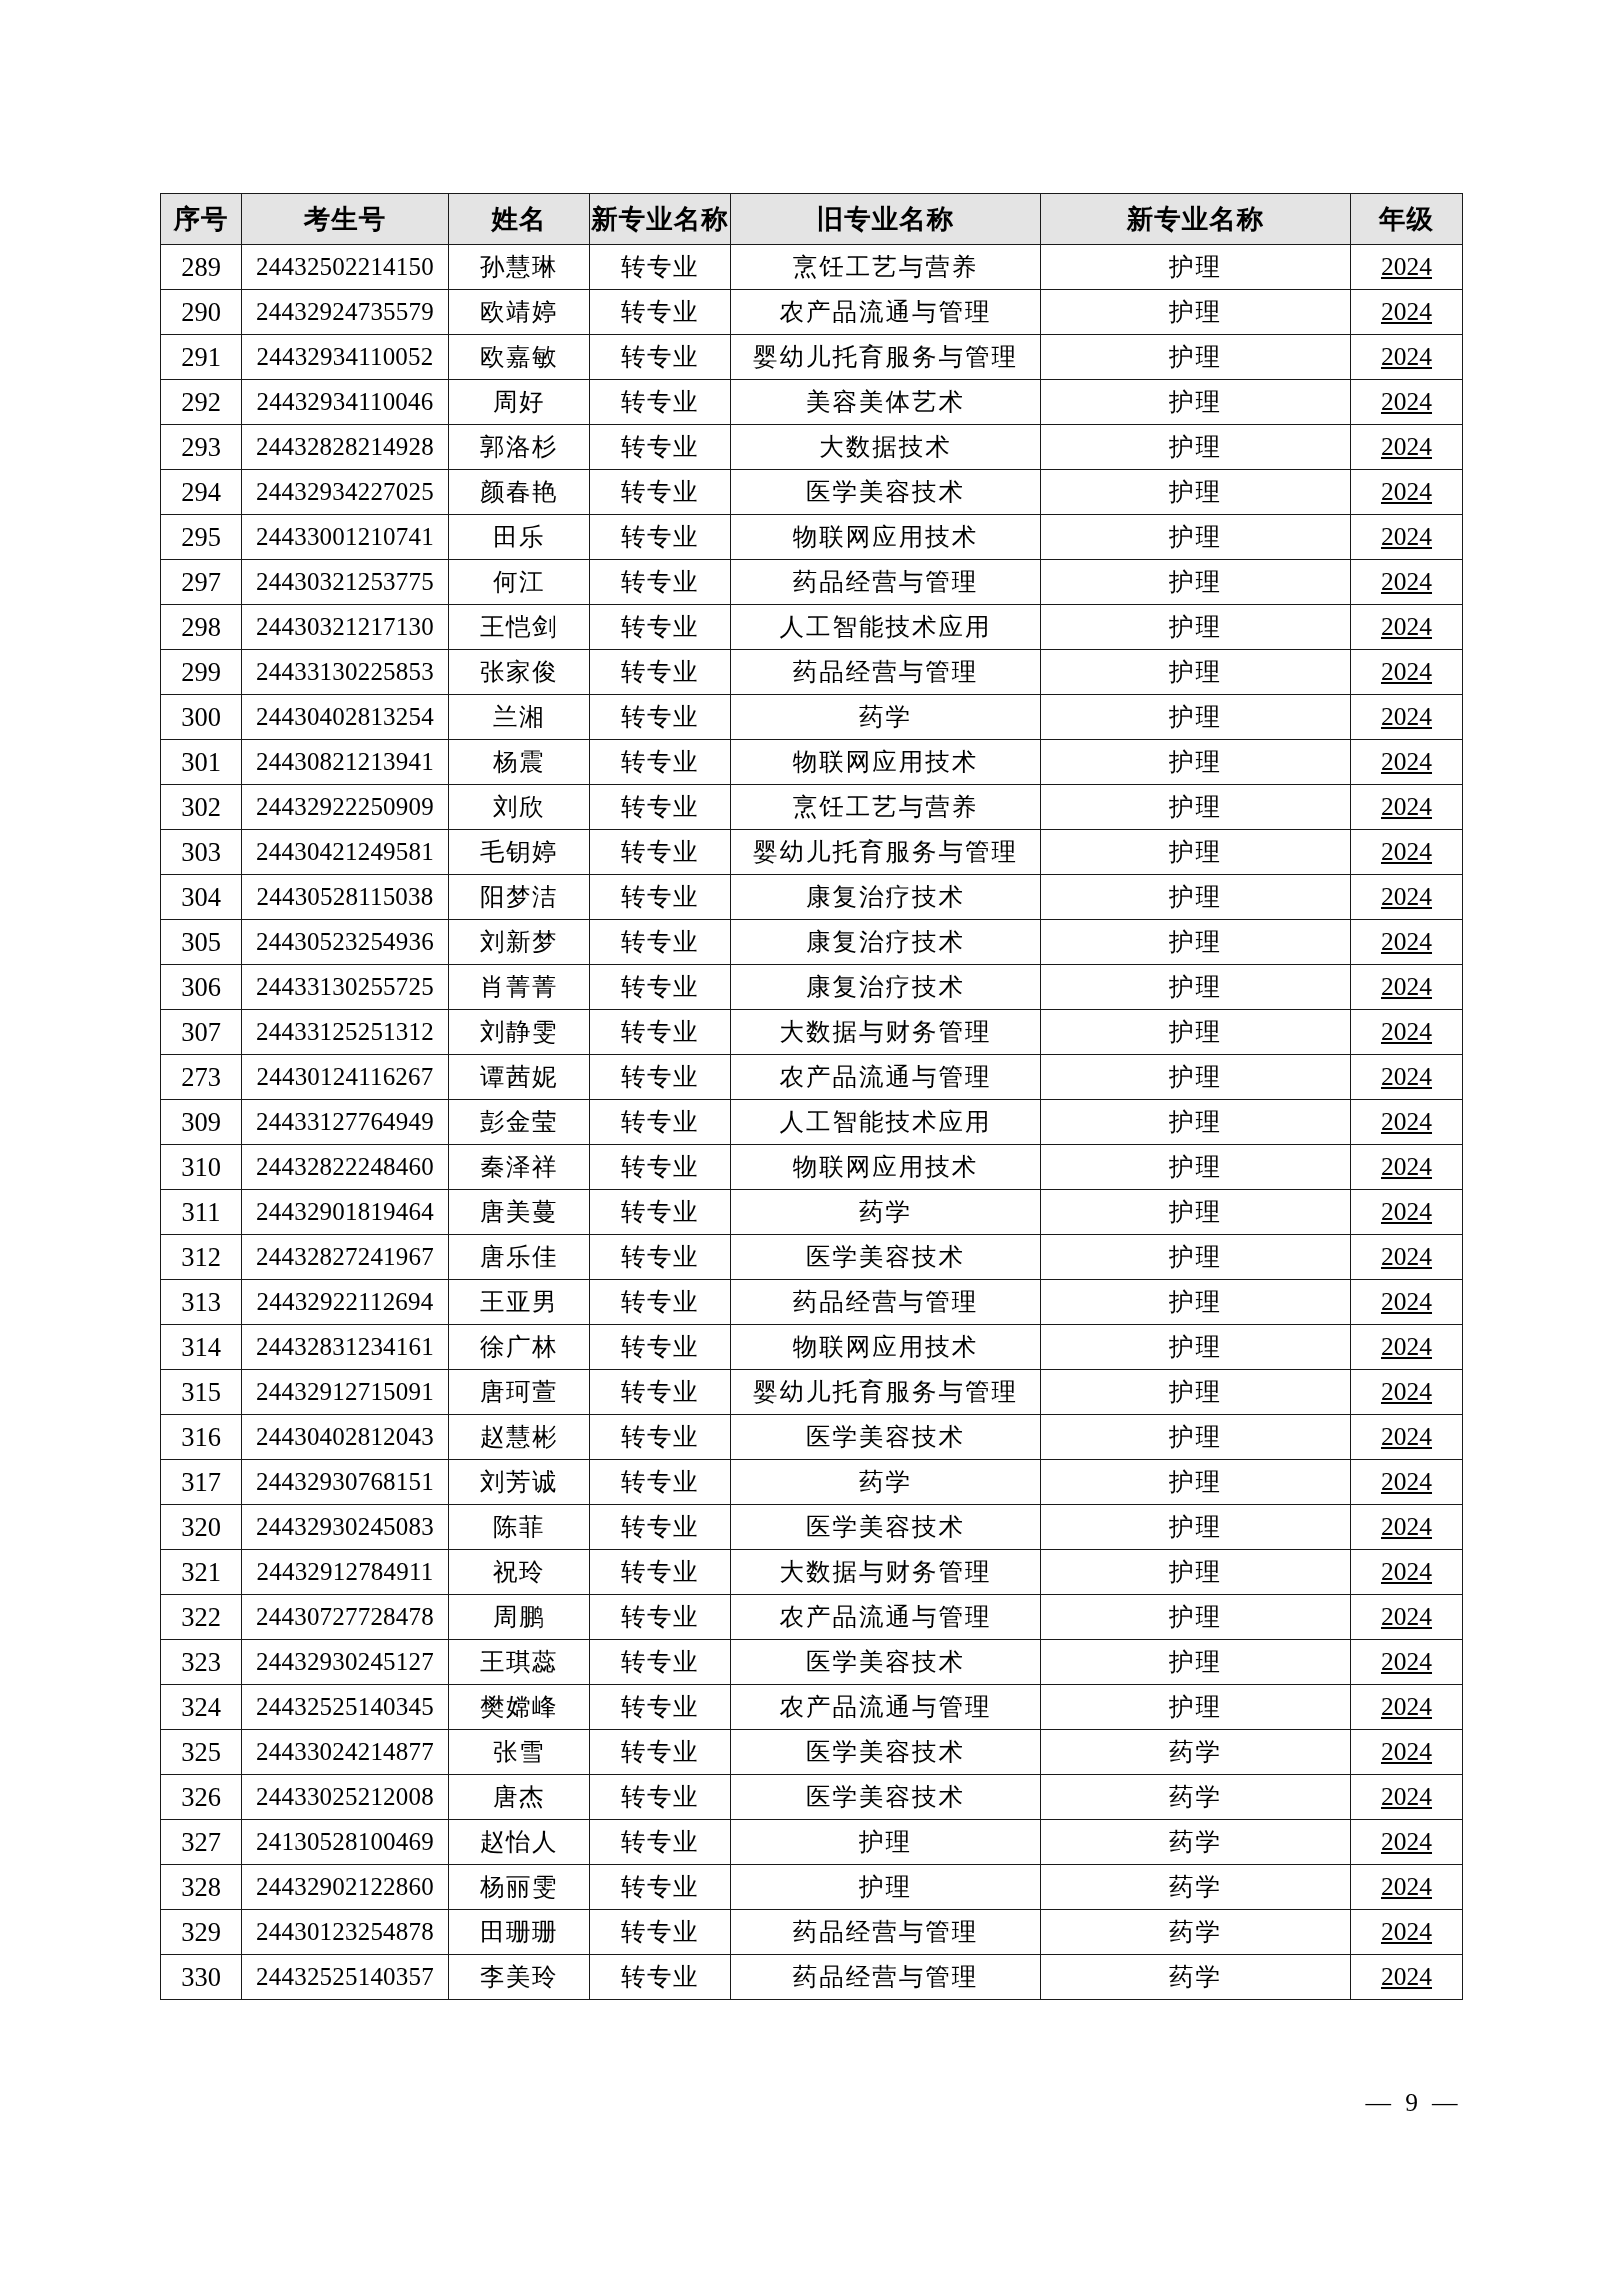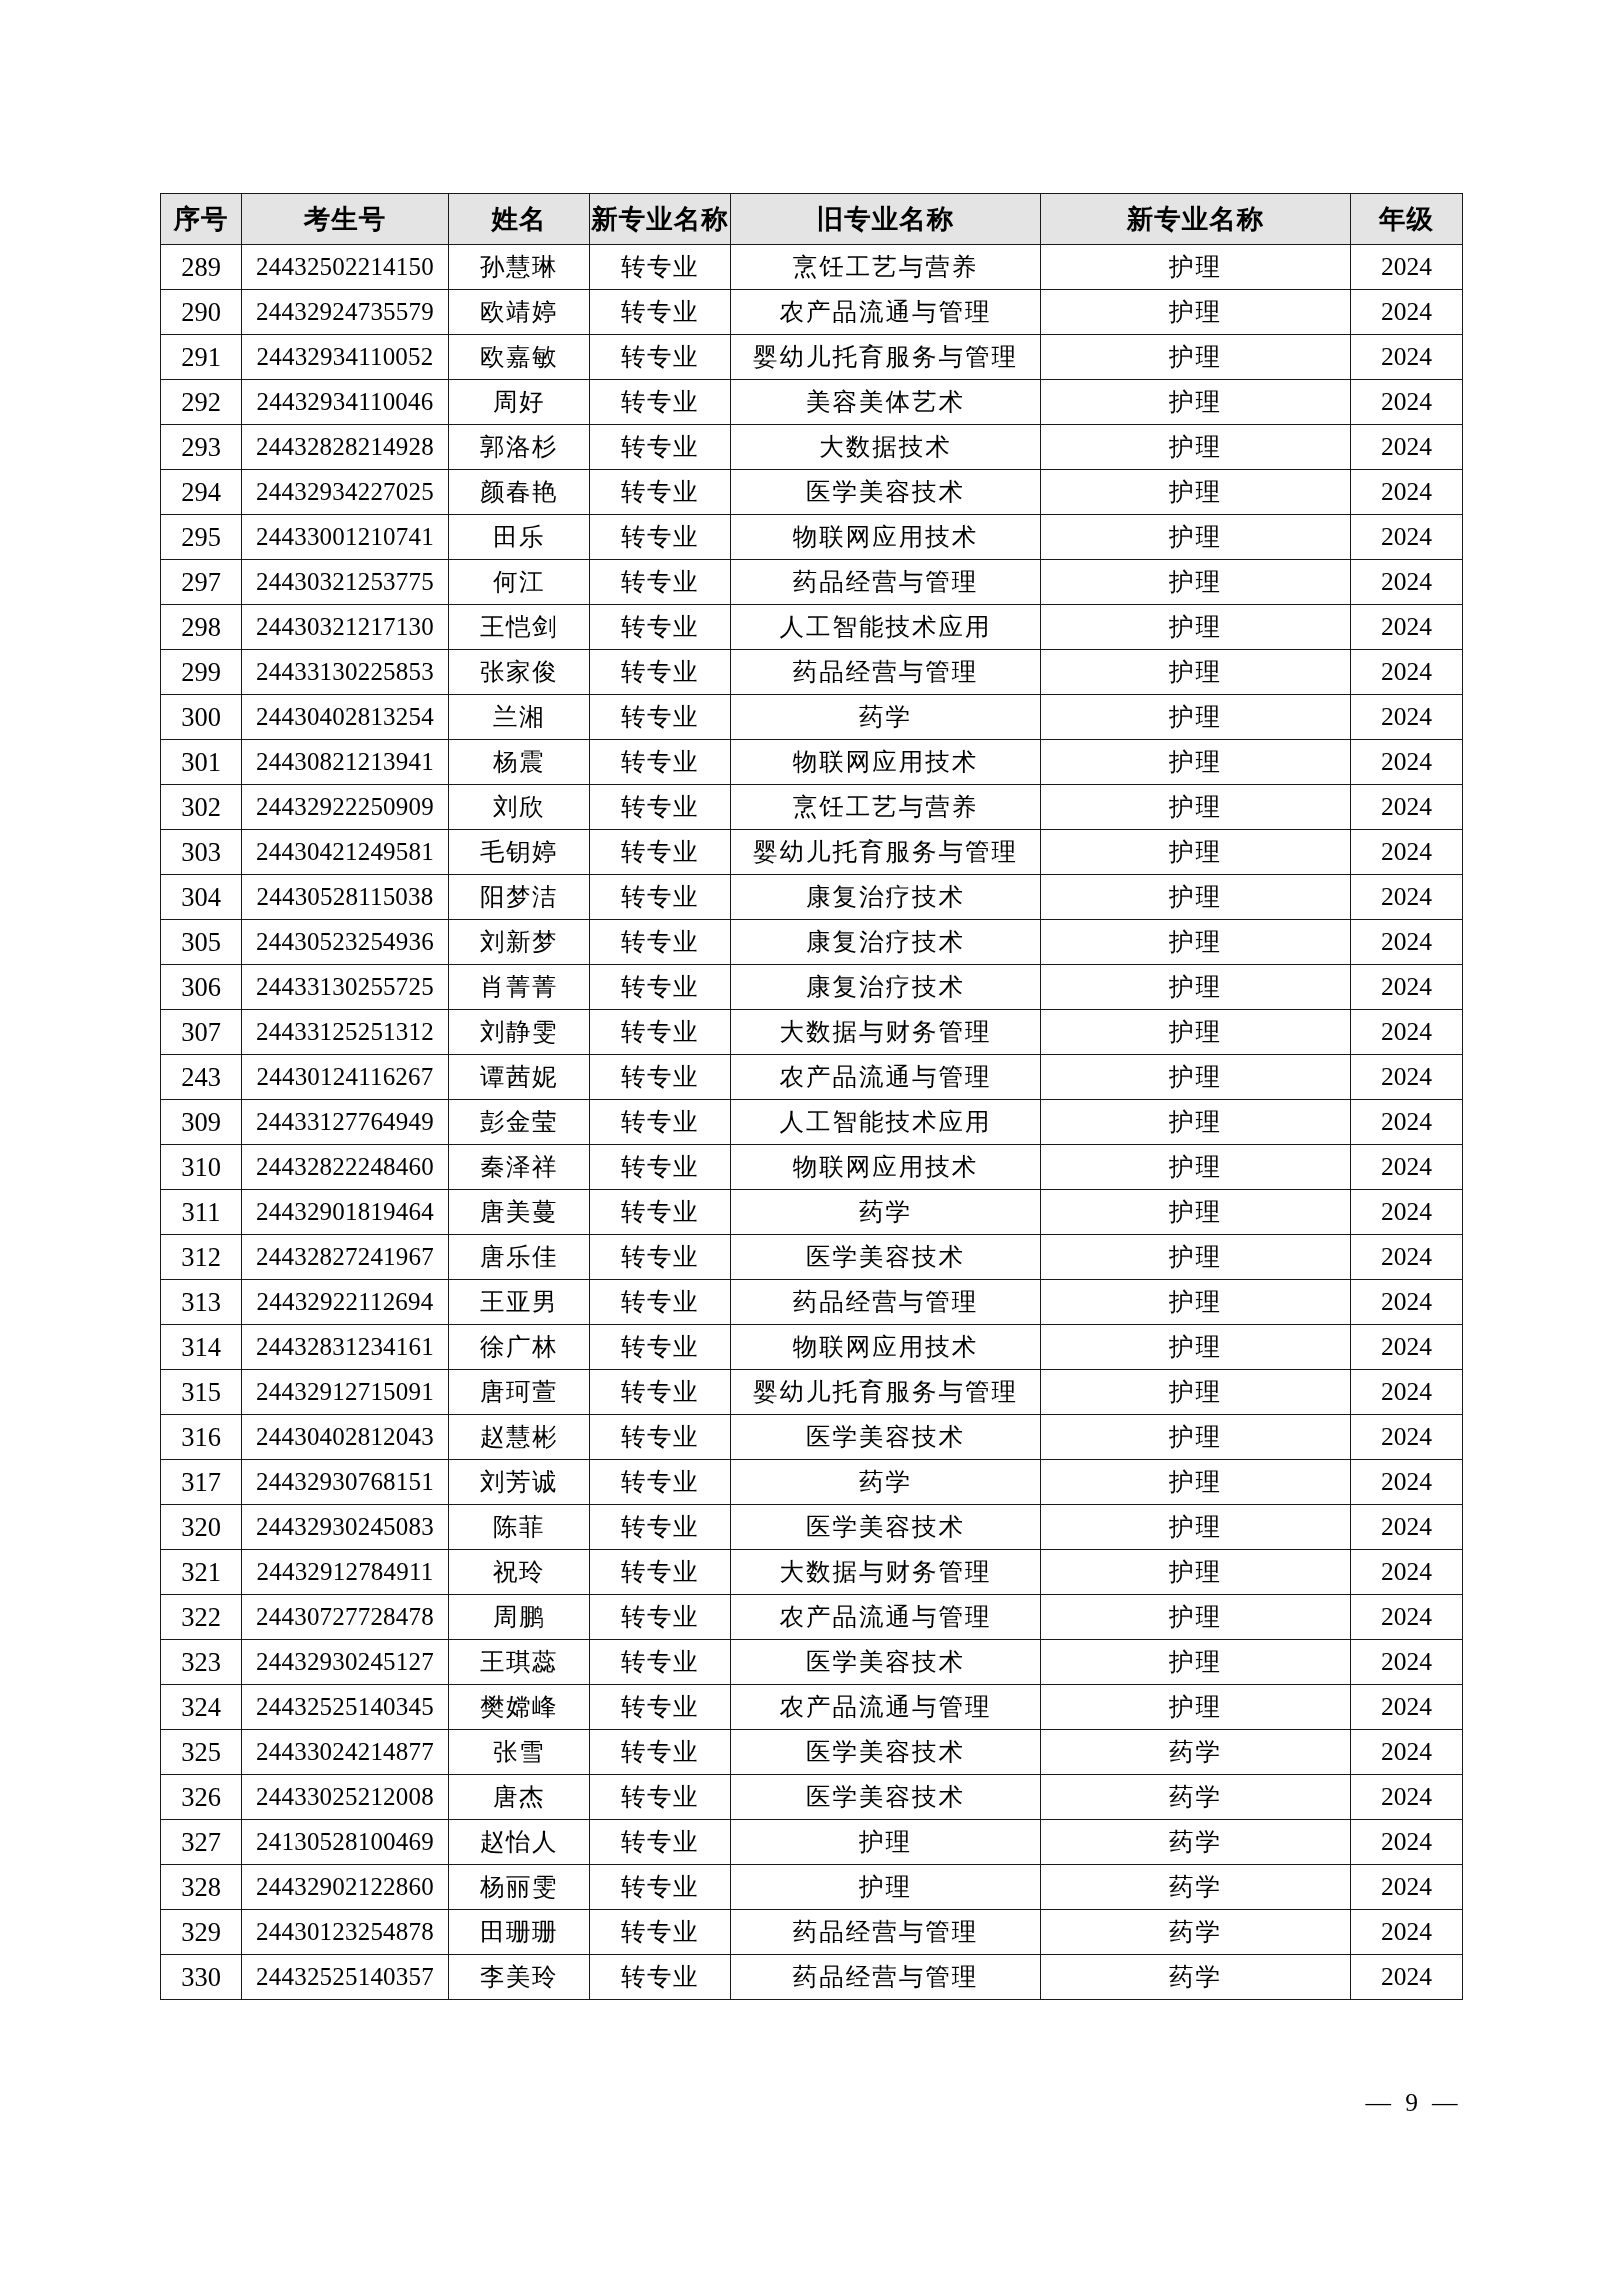--- a/index.html
+++ b/index.html
@@ -74,20 +74,21 @@
     font-size: 24.5px;
     font-family: "Liberation Serif", "DejaVu Serif", serif;
     letter-spacing: 1.5px;
   }
   td.old, td.new {
     letter-spacing: 2px;
   }
   td.grade {
     font-size: 25.5px;
     font-family: "Liberation Serif", "DejaVu Serif", serif;
+    text-decoration: underline;
   }
   .footer {
     position: absolute;
     left: 0;
     top: 2088px;
     width: 1621px;
     text-align: center;
     font-size: 25.5px;
     font-family: "Liberation Serif", "DejaVu Serif", serif;
   }
@@ -281,21 +282,21 @@
           <tr>
             <td class="idx">307</td>
             <td class="exam">24433125251312</td>
             <td class="name">刘静雯</td>
             <td class="type">转专业</td>
             <td class="old">大数据与财务管理</td>
             <td class="new">护理</td>
             <td class="grade">2024</td>
           </tr>
           <tr>
-            <td class="idx">243</td>
+            <td class="idx">273</td>
             <td class="exam">24430124116267</td>
             <td class="name">谭茜妮</td>
             <td class="type">转专业</td>
             <td class="old">农产品流通与管理</td>
             <td class="new">护理</td>
             <td class="grade">2024</td>
           </tr>
           <tr>
             <td class="idx">309</td>
             <td class="exam">24433127764949</td>

